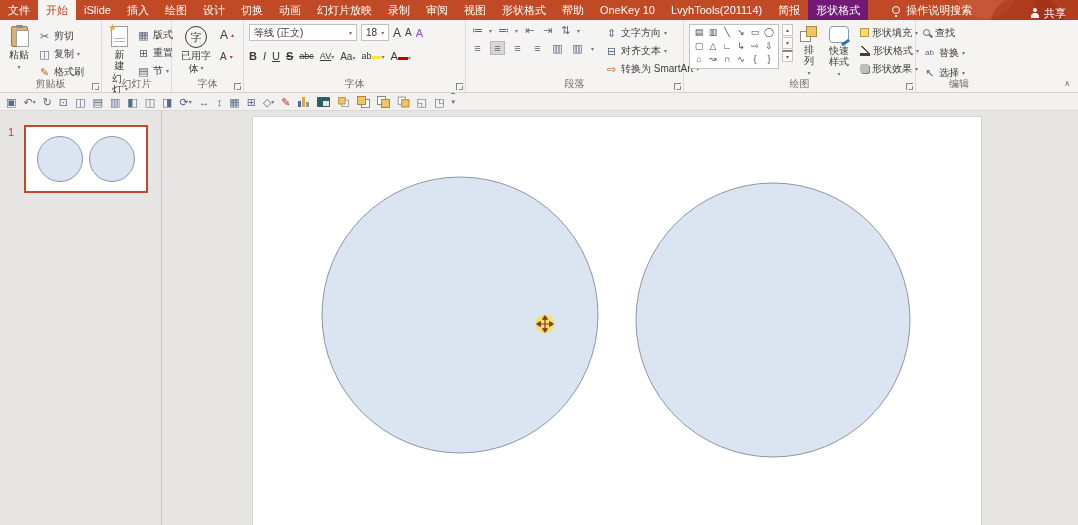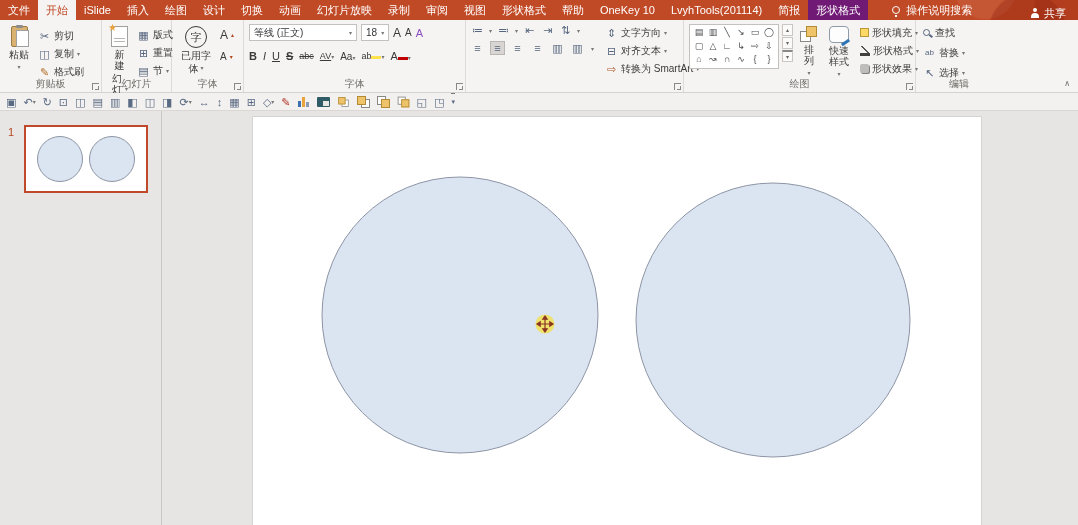--- a/index.html
+++ b/index.html
@@ -279,20 +279,21 @@
         <span class="ico">⊟</span>
         <span>对齐文本</span>
         <span class="cv">▾</span>
       </div>
       <div class="sm">
         <span class="ico" style="color:#b05a2a">⇨</span>
         <span>转换为 SmartArt</span>
         <span class="cv">▾</span>
       </div>
     </div>
+    <div class="grp-label">段落</div>
     <span class="dlg"></span>
   </div>
 
   <div class="grp" style="width:232px">
     <div class="galbox">
       <span>▤</span>
         <span>▥</span>
         <span>╲</span>
         <span>↘</span>
         <span>▭</span>

